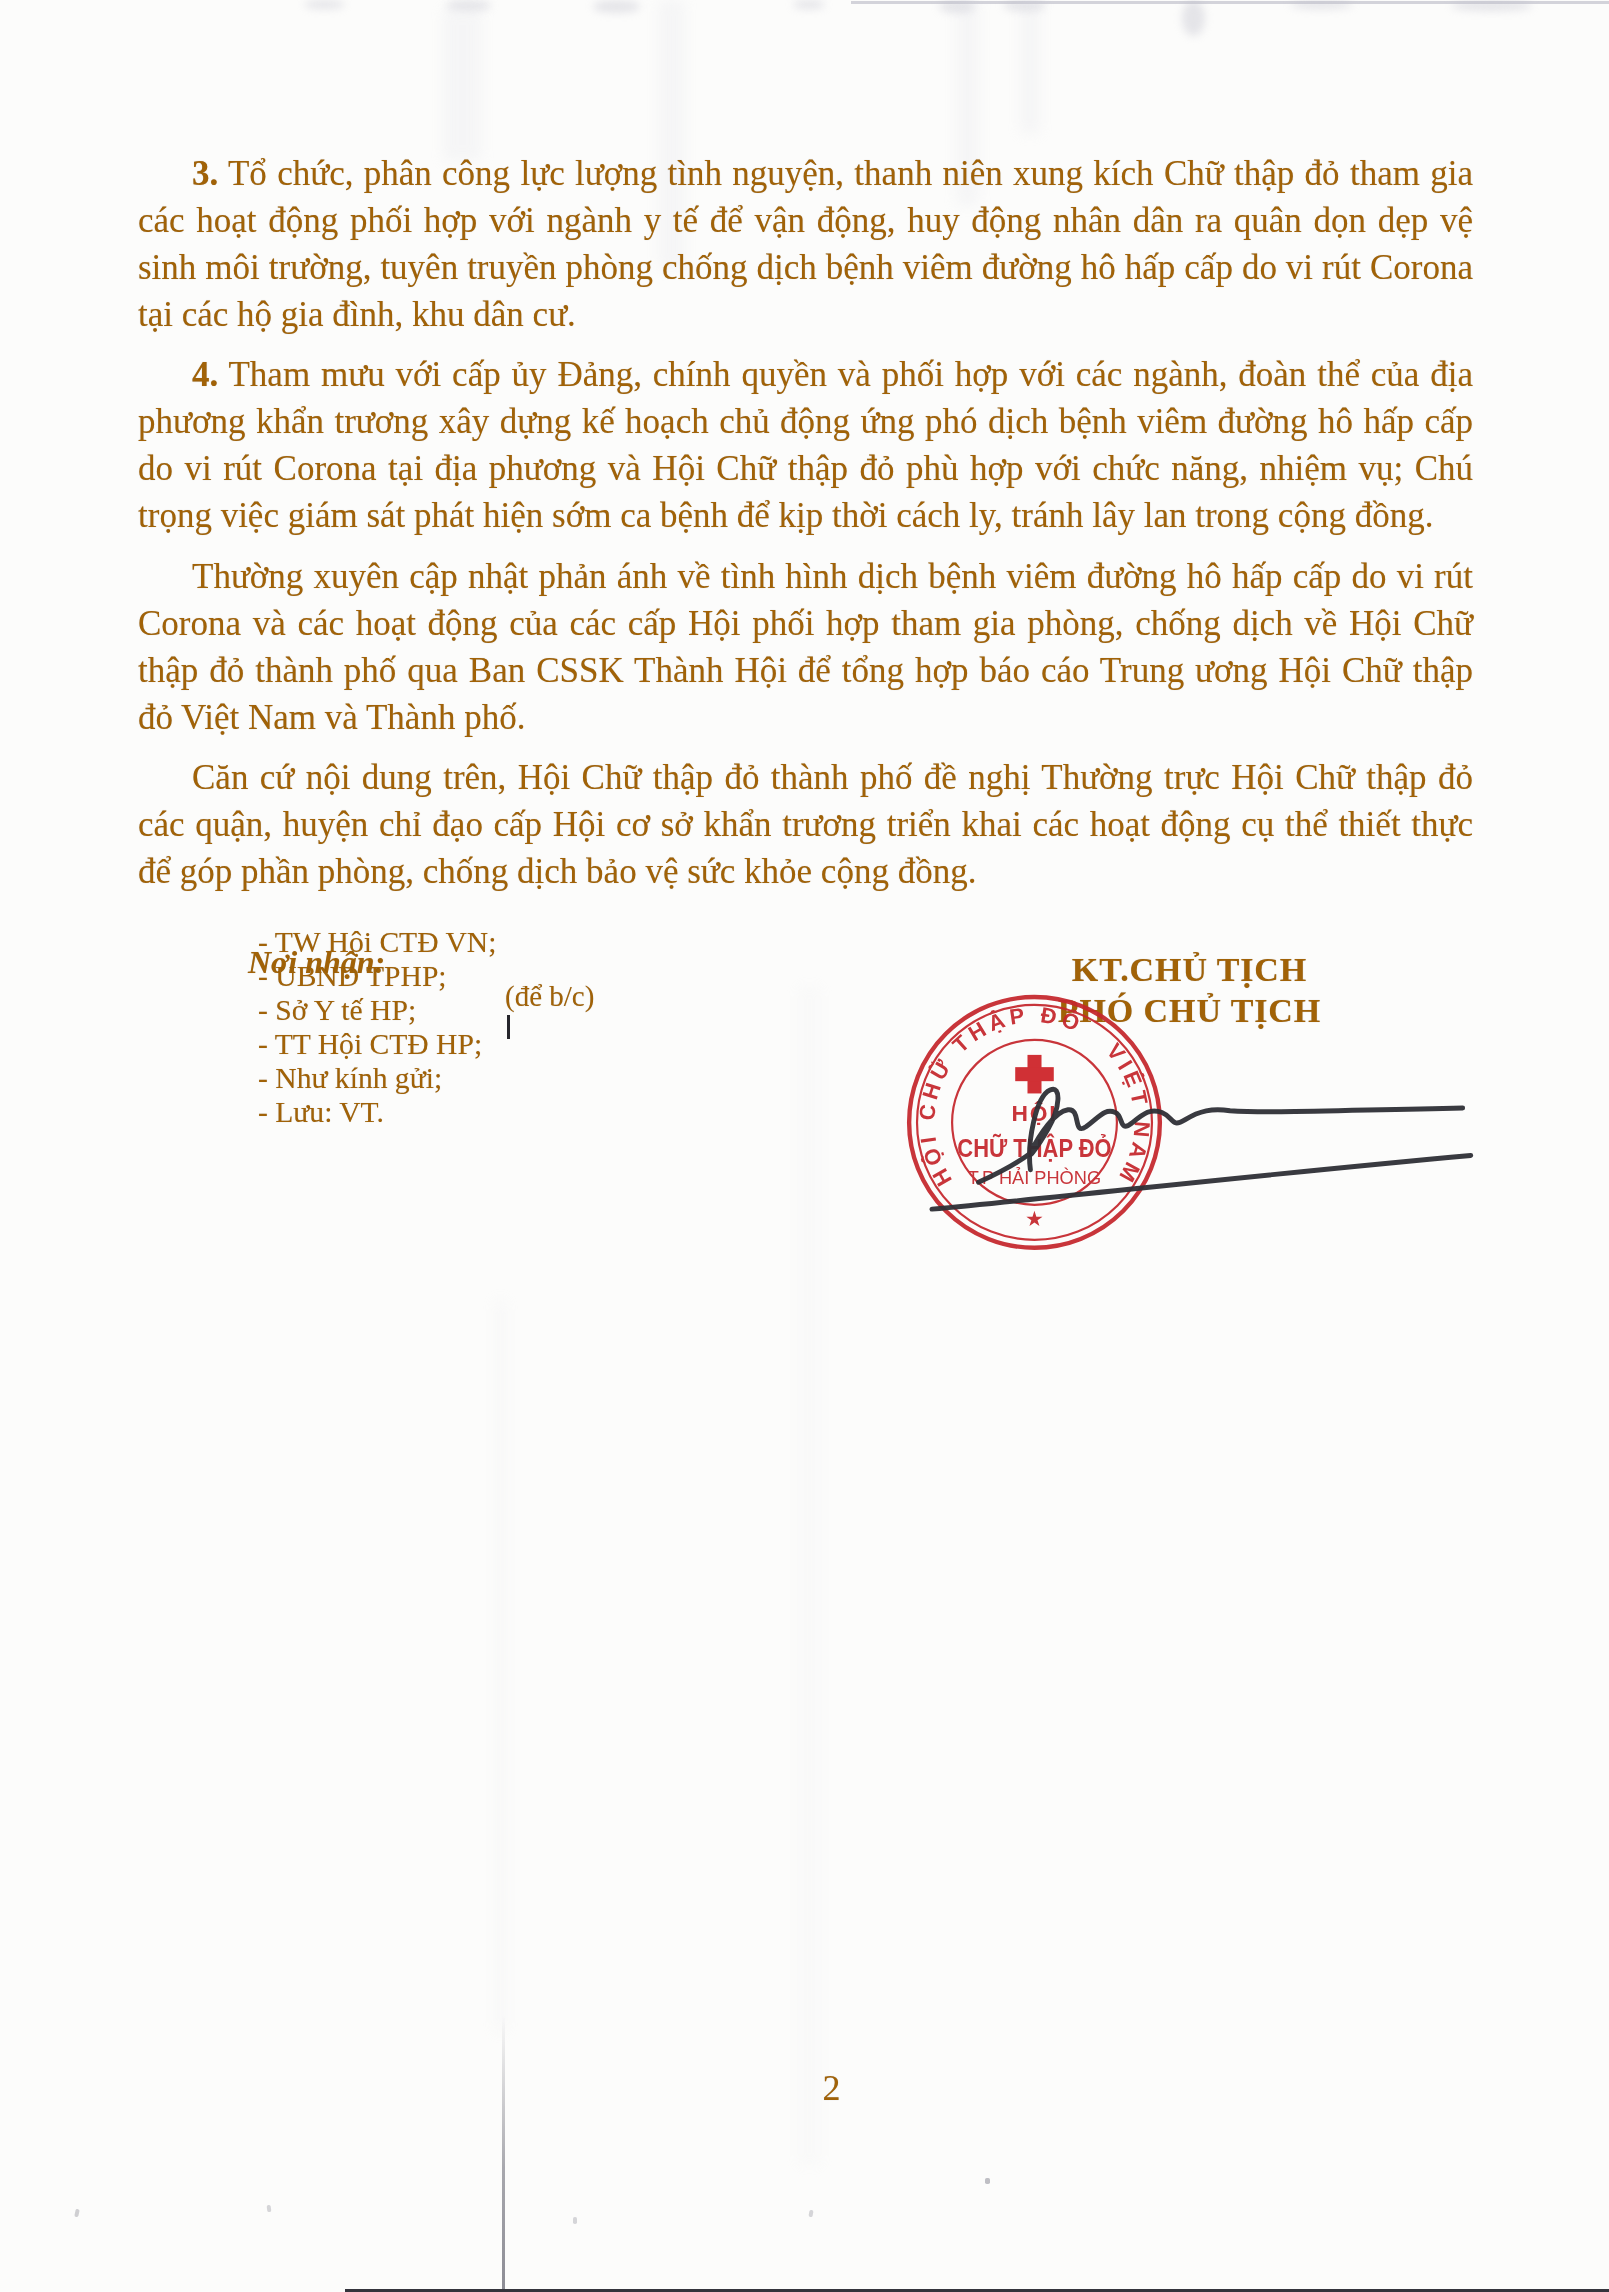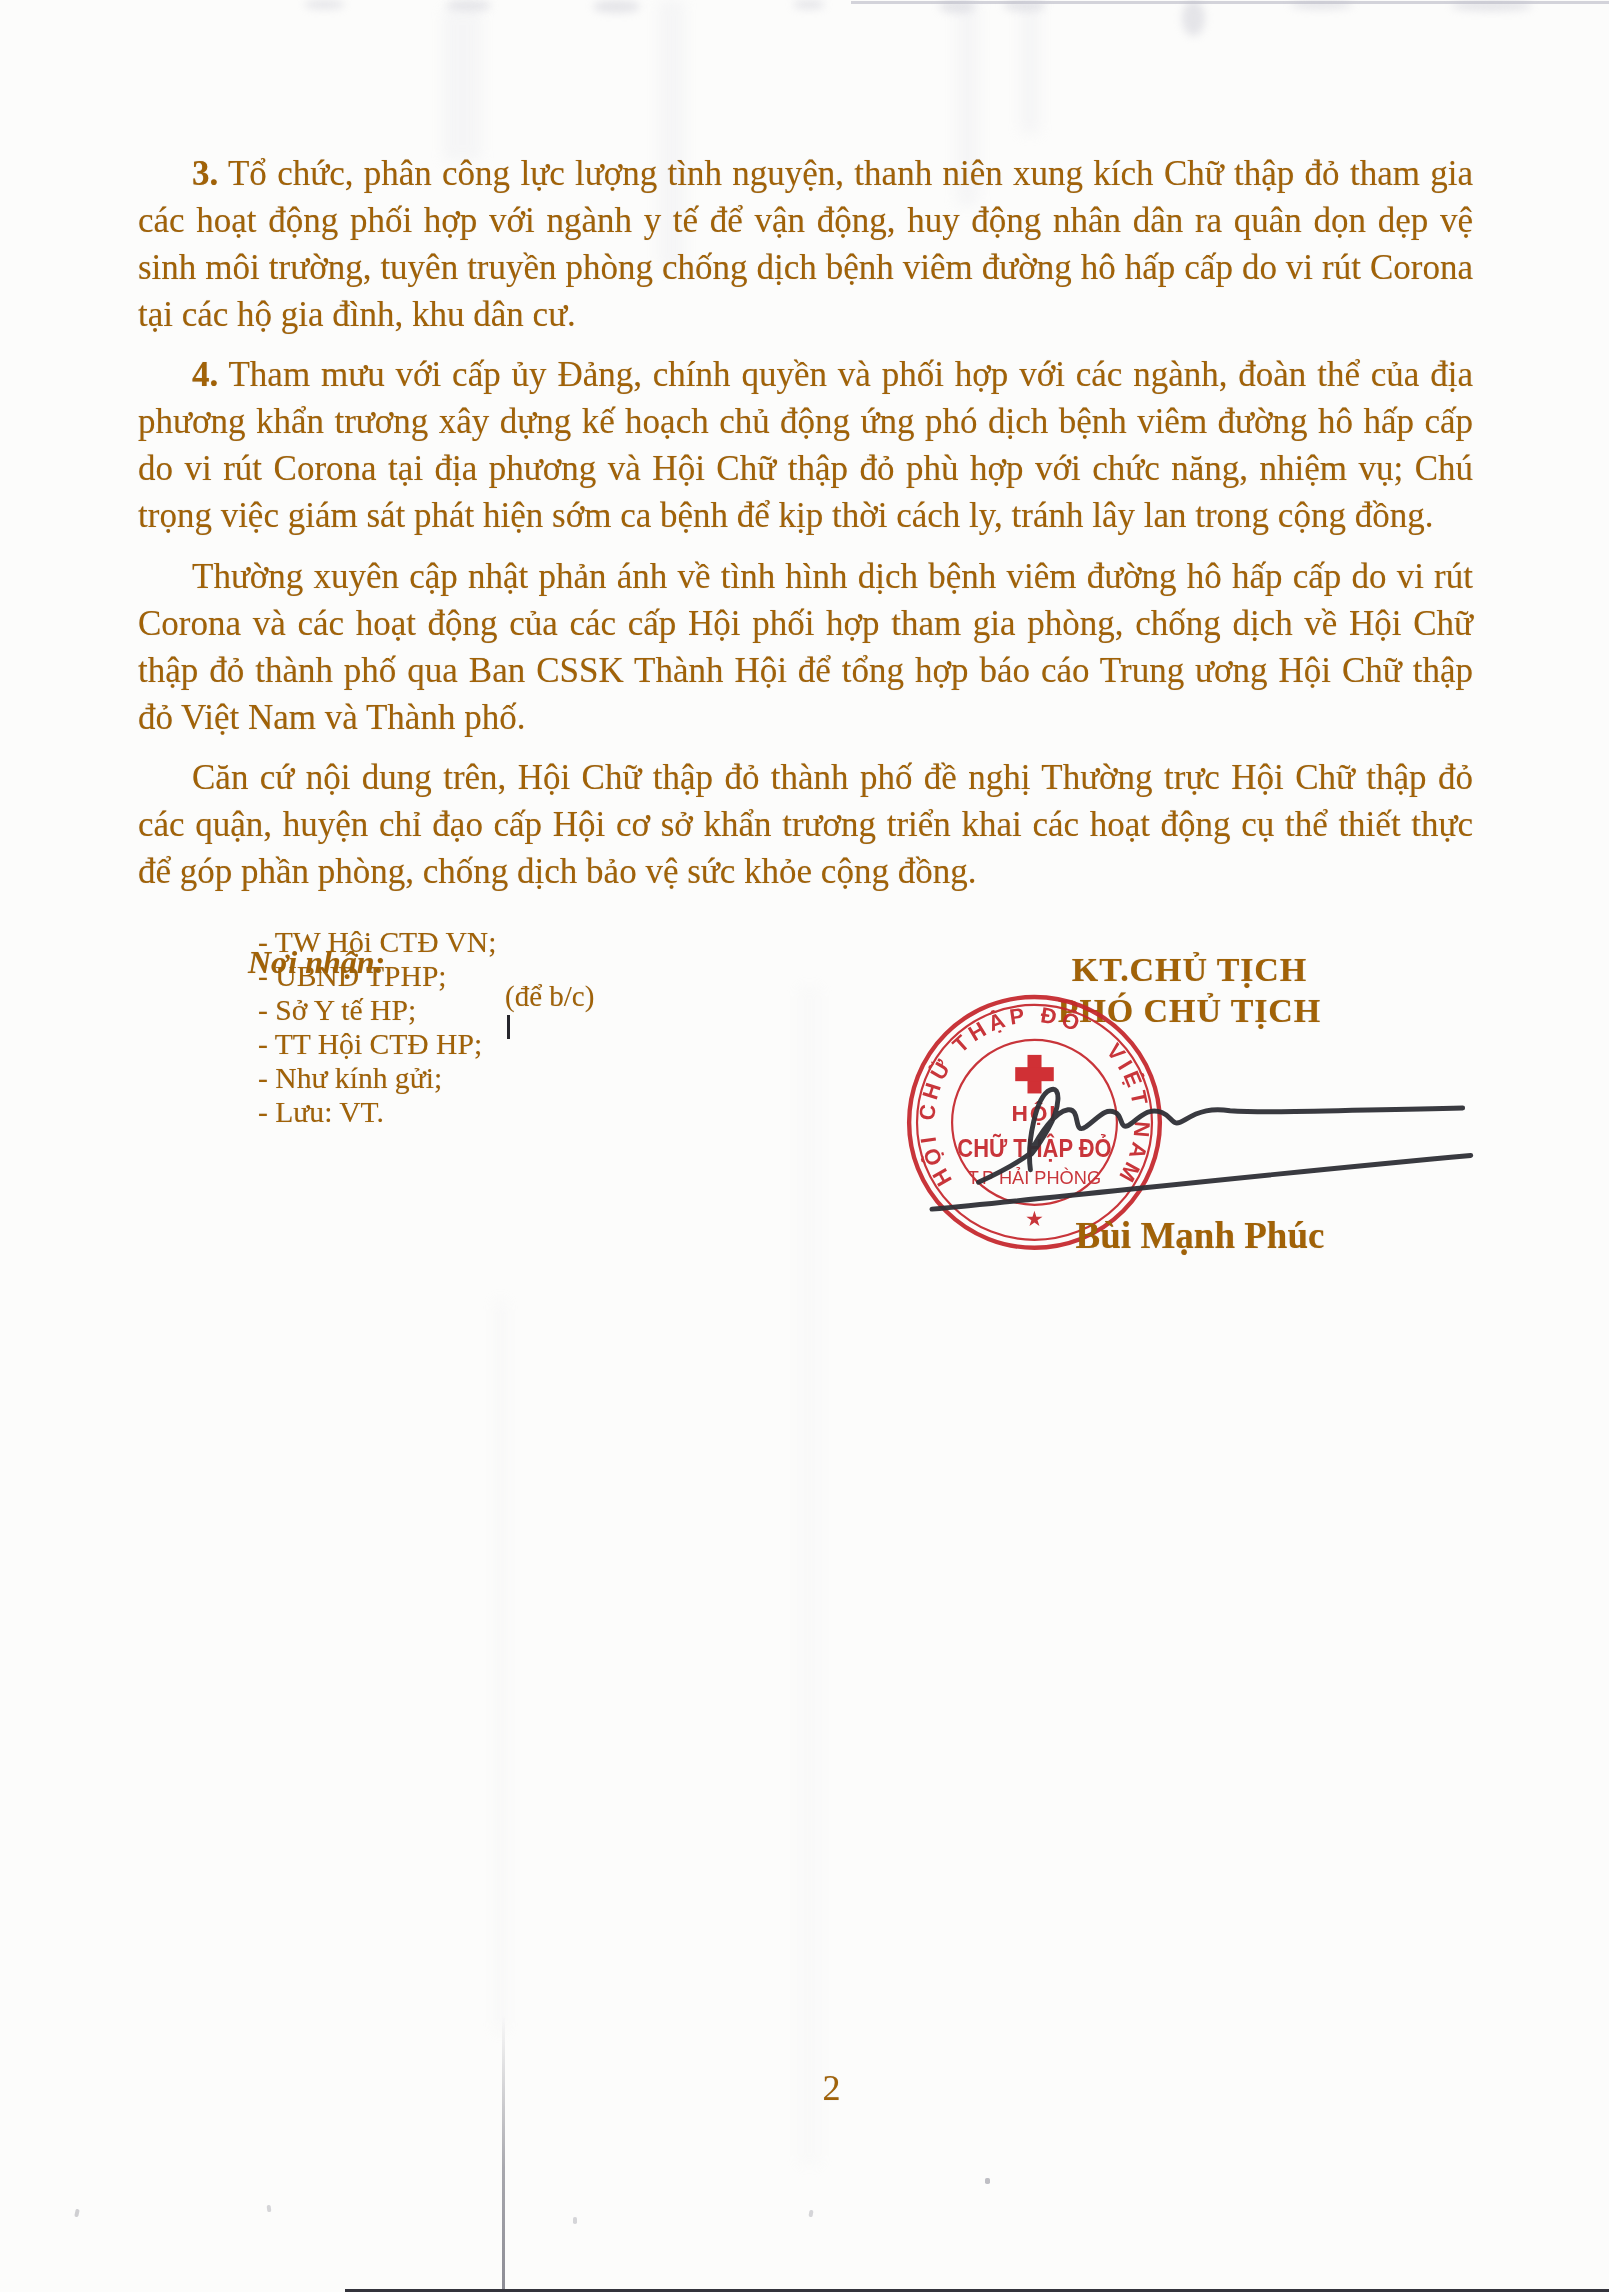--- a/index.html
+++ b/index.html
@@ -141,21 +141,20 @@
   <div class="sig-wrap">
     <svg viewBox="0 0 660 200" xmlns="http://www.w3.org/2000/svg">
       <g fill="none" stroke="#2f3036" stroke-width="5.5" stroke-linecap="round" stroke-linejoin="round" opacity=".95">
         <path d="M 150 126 C 146 96 156 44 172 37 C 185 31 183 57 170 80 C 157 103 144 118 151 105 C 160 87 177 61 192 59 C 207 57 197 88 212 78 C 227 67 233 57 245 62 C 254 66 249 85 263 74 C 277 63 284 57 297 62 C 310 67 307 80 323 70 C 339 60 353 57 373 60 C 412 63 480 60 633 57"></path>
         <path d="M 40 170 C 190 156 420 130 642 110"></path>
         <path d="M 92 140 C 114 130 134 120 152 106"></path>
       </g>
     </svg>
   </div>
 
-  <div class="signer-name">Bùi Mạnh Phúc</div>
 
   <div class="pageno">2</div>
 
   <div class="vline"></div>
   <div class="bottom-bar"></div>
   <div class="speck" style="left:985px;top:2178px;width:4.5px;height:6.3px;"></div>
   <div class="speck" style="left:75px;top:2209px;width:3.6px;height:8px;transform:rotate(12deg);opacity:.4;"></div>
   <div class="speck" style="left:267px;top:2205px;width:3.6px;height:7.2px;transform:rotate(-8deg);opacity:.35;"></div>
   <div class="speck" style="left:573px;top:2217px;width:3.6px;height:7.2px;opacity:.35;"></div>
   <div class="speck" style="left:809px;top:2210px;width:3.6px;height:7.2px;transform:rotate(10deg);opacity:.35;"></div>

